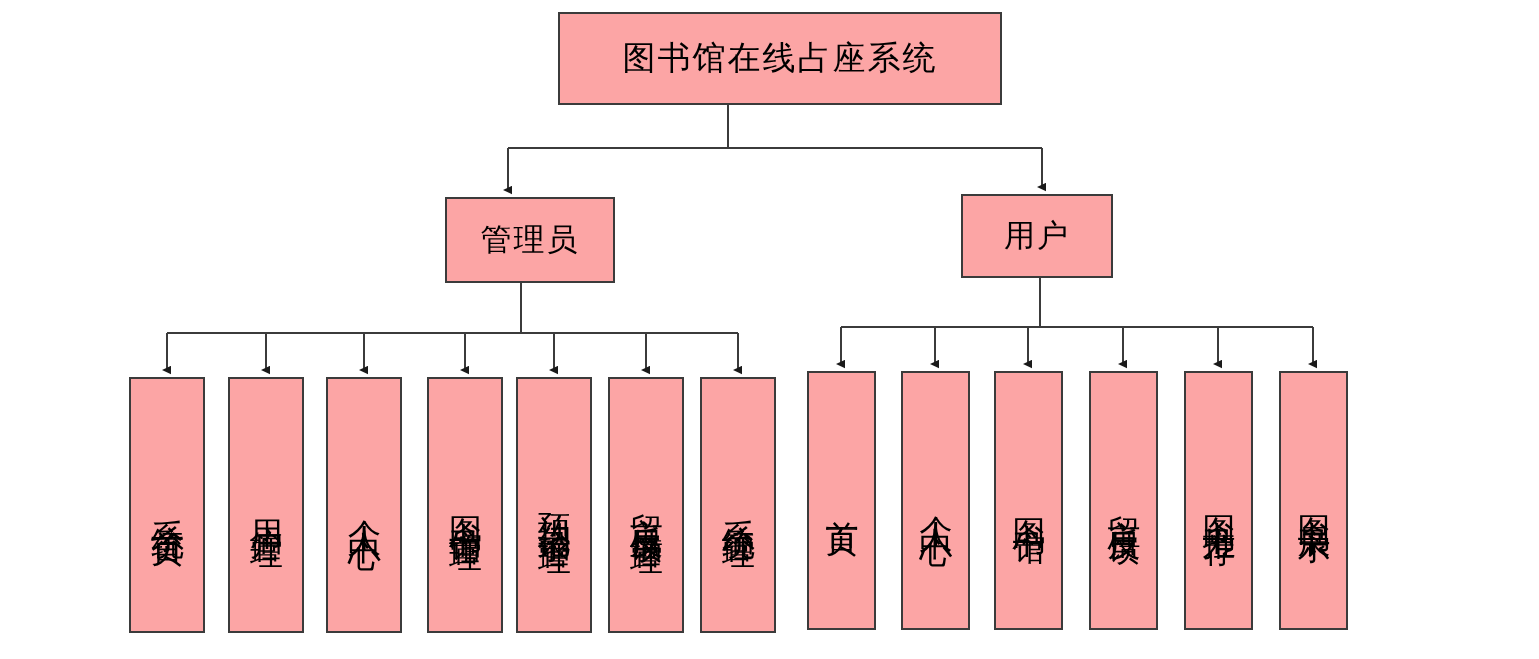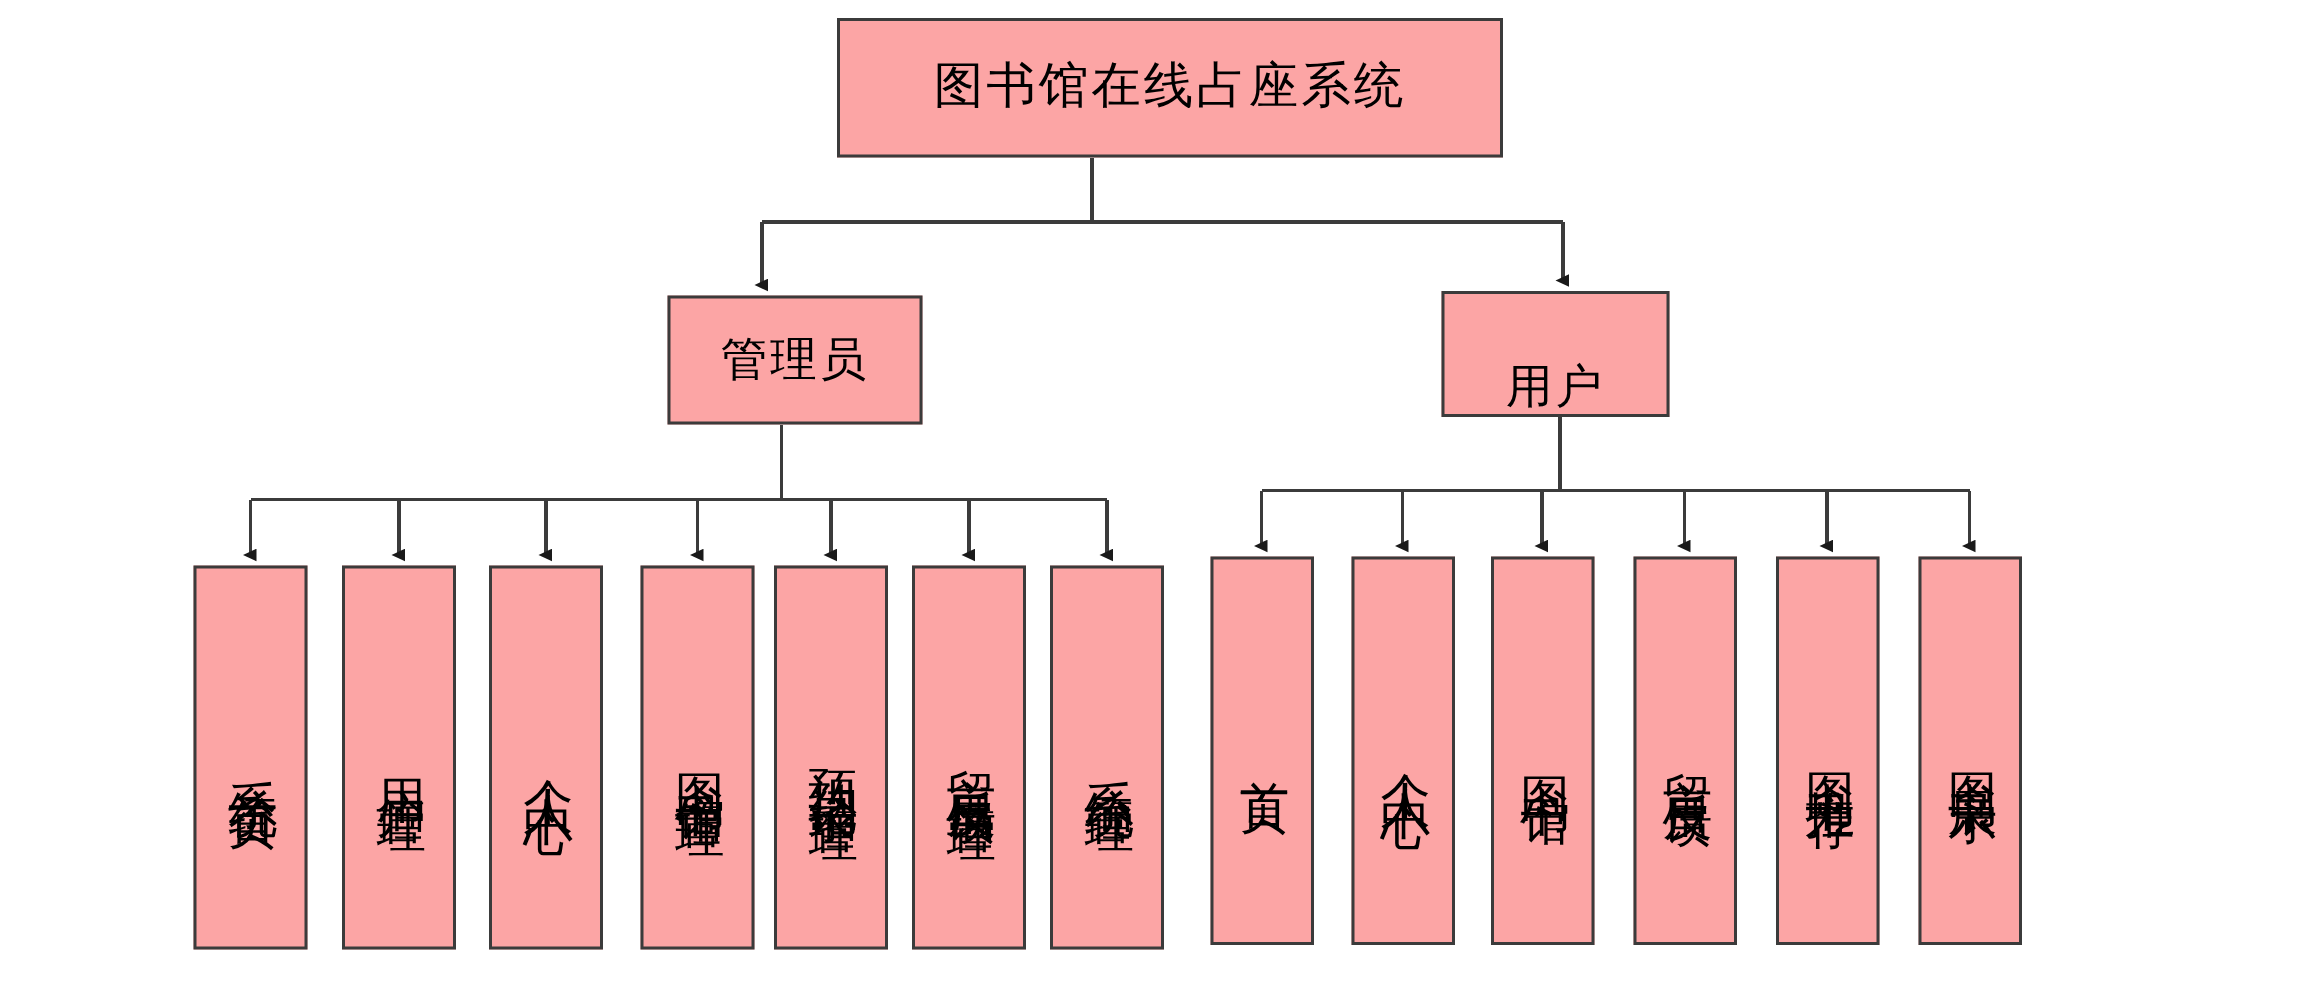--- a/index.html
+++ b/index.html
@@ -66,21 +66,20 @@
   .node-admin {
     left: 445px;
     top: 197px;
     width: 170px;
   }
   .node-user {
     left: 961px;
     top: 194px;
     width: 152px;
     height: 84px;
-    align-items: flex-end;
   }
   
   .node-leaf {
     align-items: center;
     justify-content: center;
   }
   .node-leaf .label {
     writing-mode: vertical-rl;
     text-orientation: upright;
     font-size: 33px;

